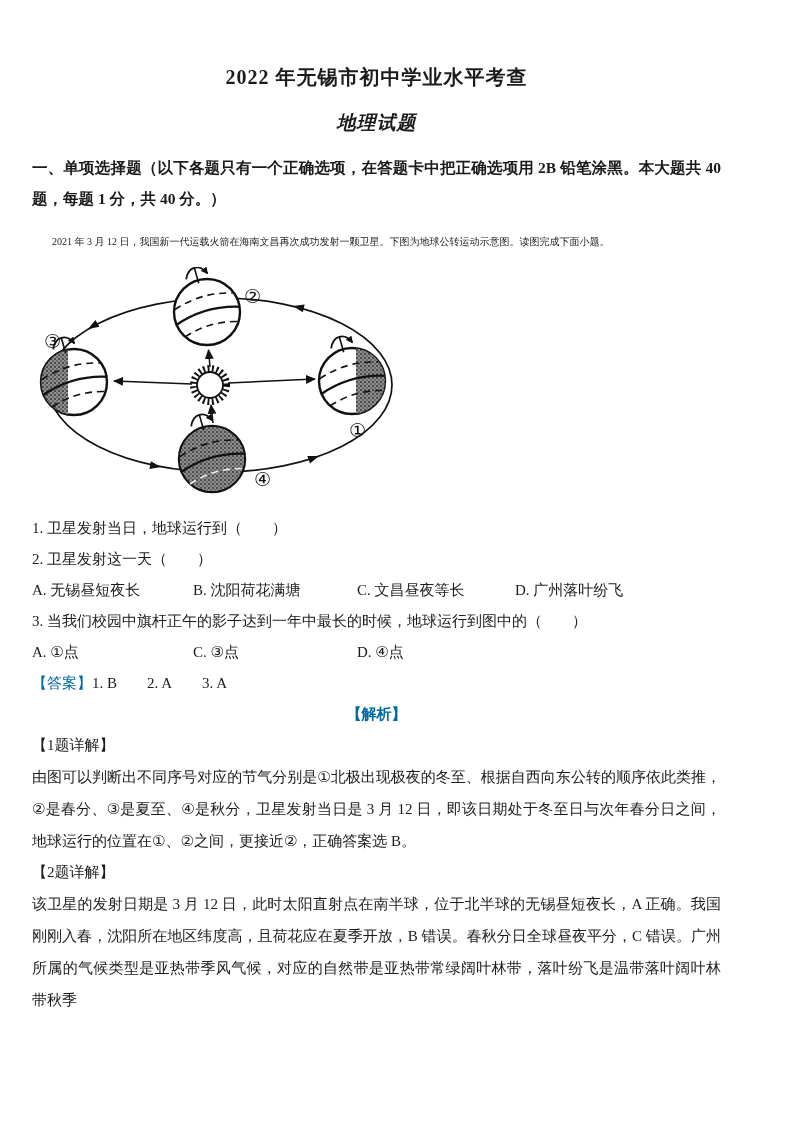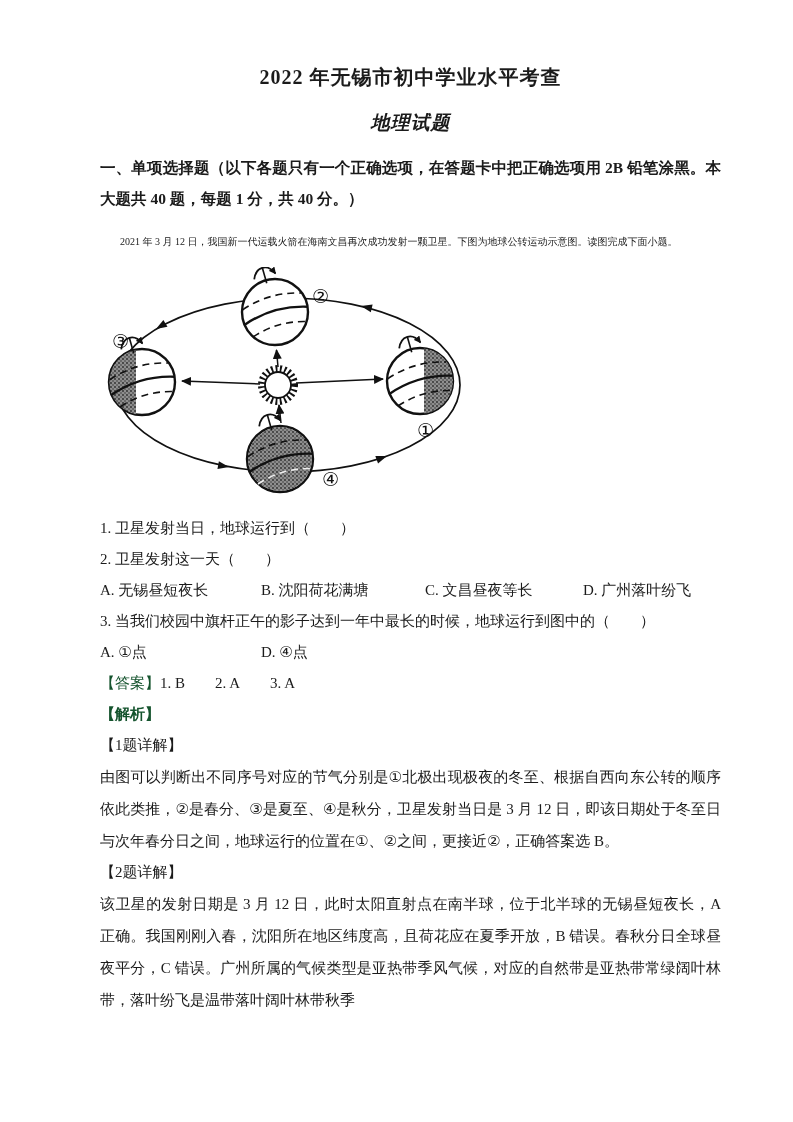--- a/index.html
+++ b/index.html
@@ -4,21 +4,21 @@
 <style>
   * { margin: 0; padding: 0; box-sizing: border-box; }
   html, body { background: #ffffff; }
   body {
     width: 793px;
     height: 1122px;
     overflow: hidden;
     font-family: "Liberation Serif", "DejaVu Serif", "DejaVu Sans", serif;
     color: #1b1b1b;
   }
-  .page { padding: 62px 72px 0 100px; width: 793px; }
+  .page { padding: 62px 72px 0 32px; width: 793px; }
 
   .paper-title {
     text-align: center;
     font-size: 20px;
     font-weight: 700;
     line-height: 30px;
     letter-spacing: 1px;
   }
   .paper-subtitle {
     text-align: center;
@@ -53,21 +53,21 @@
     line-height: 31px;
   }
   .opts {
     display: grid;
     grid-template-columns: 161px 164px 158px 1fr;
     font-size: 15px;
     line-height: 31px;
   }
   .answer-line { font-size: 15px; line-height: 31px; }
   .answer-line .ans { margin-right: 30px; }
-  .accent-label { color: #14532d; }
+  .accent-label { color: #0369a1; text-align: center; }
   .analysis-label { font-size: 15px; line-height: 31px; font-weight: bold; }
   .detail-heading { font-size: 15px; line-height: 31px; }
   .detail-body {
     font-size: 15px;
     line-height: 32px;
     text-align: justify;
   }
 </style>
 </head>
 <body>
@@ -179,20 +179,21 @@
     <div class="opts">
       <span>A. 无锡昼短夜长</span>
       <span>B. 沈阳荷花满塘</span>
       <span>C. 文昌昼夜等长</span>
       <span>D. 广州落叶纷飞</span>
     </div>
 
     <p class="stem">3. 当我们校园中旗杆正午的影子达到一年中最长的时候，地球运行到图中的（　　）</p>
     <div class="opts">
       <span>A. ①点</span>
+      <span>C. ③点</span>
       <span>D. ④点</span>
     </div>
 
     <p class="answer-line">
       <span class="accent-label">【答案】</span><span class="ans">1. B</span><span class="ans">2. A</span><span class="ans">3. A</span>
     </p>
 
     <p class="analysis-label accent-label">【解析】</p>
 
     <p class="detail-heading">【1题详解】</p>

